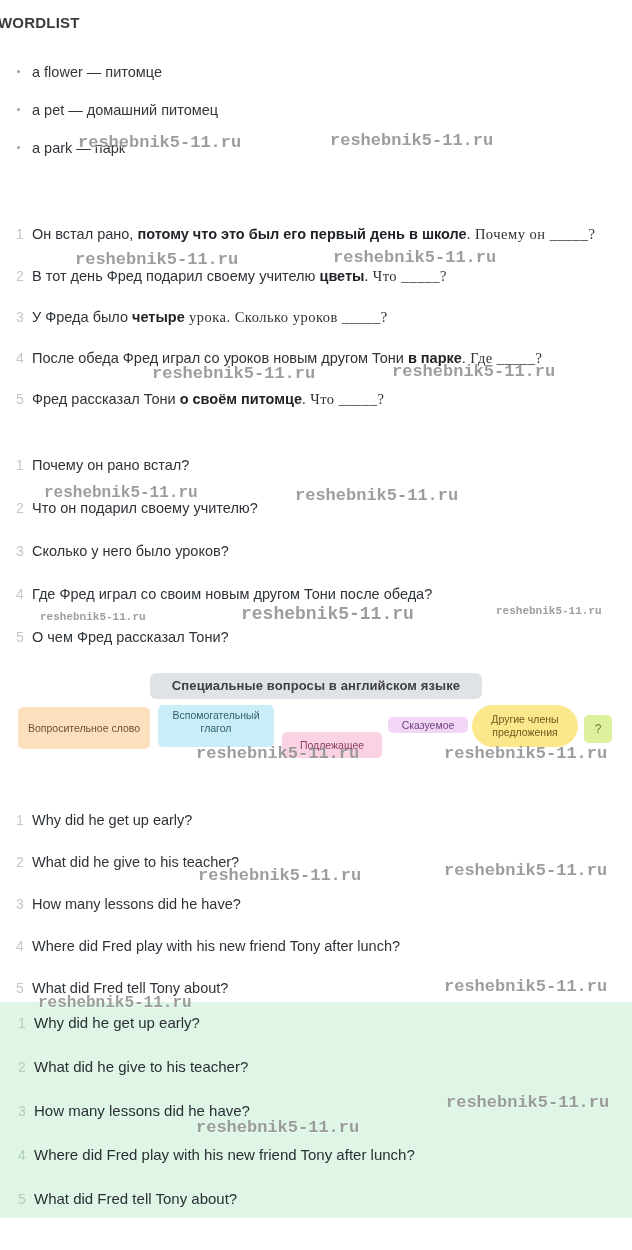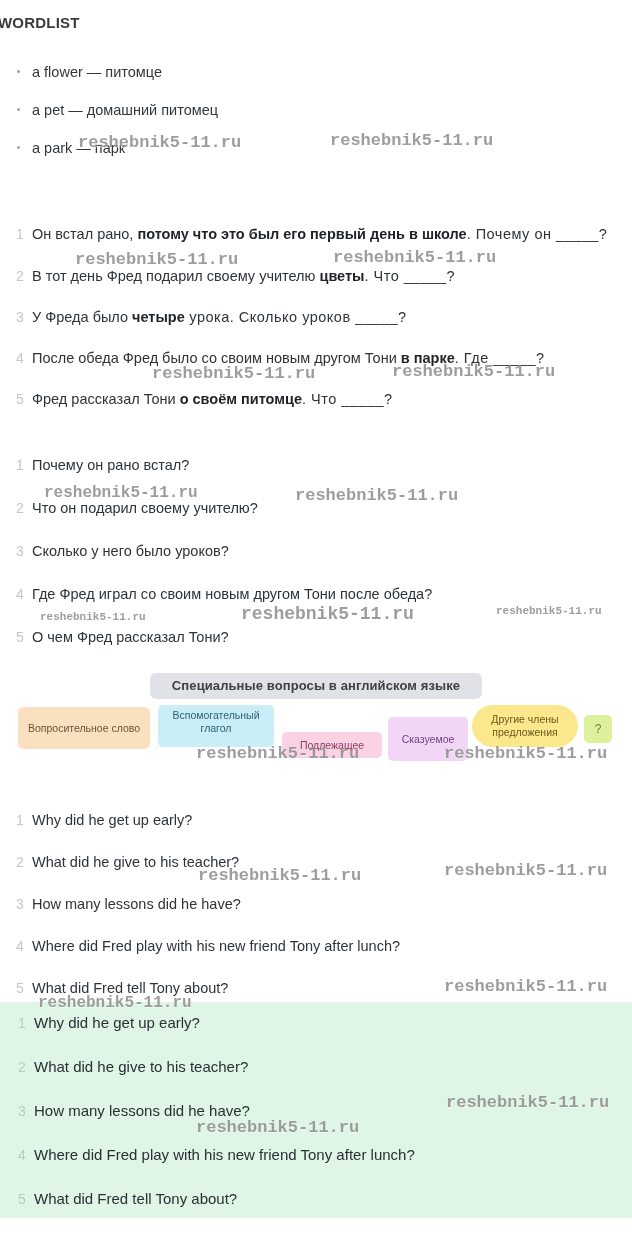--- a/index.html
+++ b/index.html
@@ -68,21 +68,21 @@
   }
   .num-item .num {
     position: absolute;
     left: 16px;
     top: 0;
     font-size: 14px;
     color: #c3c7cb;
     font-weight: 400;
   }
   .num-item b { font-weight: 700; color: #1f2226; }
-  .blank { letter-spacing: 0.5px; }
+  .blank { letter-spacing: 0.5px; font-family: Liberation Serif, serif; }
 
   #ru-statements { top: 224px; }
   #ru-statements .num-item { margin-bottom: 20px; }
   #ru-statements .num-item.tall { margin-bottom: 21px; }
 
   #ru-questions { top: 455px; }
   #ru-questions .num-item { margin-bottom: 22px; }
 
   #en-questions { top: 810px; }
   #en-questions .num-item { margin-bottom: 21px; }
@@ -113,21 +113,21 @@
     font-size: 10.5px;
     line-height: 13px;
     display: flex;
     align-items: center;
     justify-content: center;
     padding: 6px 4px;
   }
   .chip-1 { left: 18px;  top: 2px;  width: 132px; height: 42px; background: #fbe0c0; color: #6c5336; }
   .chip-2 { left: 158px; top: 0px;  width: 116px; height: 42px; background: #c9eef8; color: #2f5f70; align-items: flex-start; padding-top: 4px;}
   .chip-3 { left: 282px; top: 12px; width: 100px; height: 26px; background: #fbd2e4; color: #8a3d63; margin-top: 15px; }
-  .chip-4 { left: 388px; top: 12px; width:  80px; height: 44px; background: #f2d6f6; color: #6f3f80; text-align: center; }
+  .chip-4 { left: 388px; top: 12px; width:  80px; height: 16px; background: #f2d6f6; color: #6f3f80; text-align: center; }
   .chip-5 { left: 472px; top: 0px;  width: 106px; height: 42px; background: #fbe88c; color: #6b5a1e; }
   .chip-6 { left: 584px; top: 10px; width:  28px; height: 28px; background: #ddf09c; color: #6d7d3a; font-size: 12px; }
   .chip-2 .chip-text { display: block; width: 100%; }
 
   
   .answer-band {
     position: absolute;
     left: 0;
     top: 1002px;
     width: 632px;
@@ -186,21 +186,21 @@
     <div class="num-item">
       <span class="num">2</span>
       <span>В тот день Фред подарил своему учителю </span><b>цветы</b><span class="blank">. Что _____?</span>
     </div>
     <div class="num-item">
       <span class="num">3</span>
       <span>У Фреда было </span><b>четыре</b><span class="blank"> урока. Сколько уроков _____?</span>
     </div>
     <div class="num-item">
       <span class="num">4</span>
-      <span>После обеда Фред было со своим новым другом Тони </span><b>в парке</b><span class="blank">. Где _____?</span>
+      <span>После обеда Фред играл со уроков новым другом Тони </span><b>в парке</b><span class="blank">. Где _____?</span>
     </div>
     <div class="num-item">
       <span class="num">5</span>
       <span>Фред рассказал Тони </span><b>о своём питомце</b><span class="blank">. Что _____?</span>
     </div>
   </div>
 
   <div class="num-list" id="ru-questions">
     <div class="num-item">
       <span class="num">1</span>

